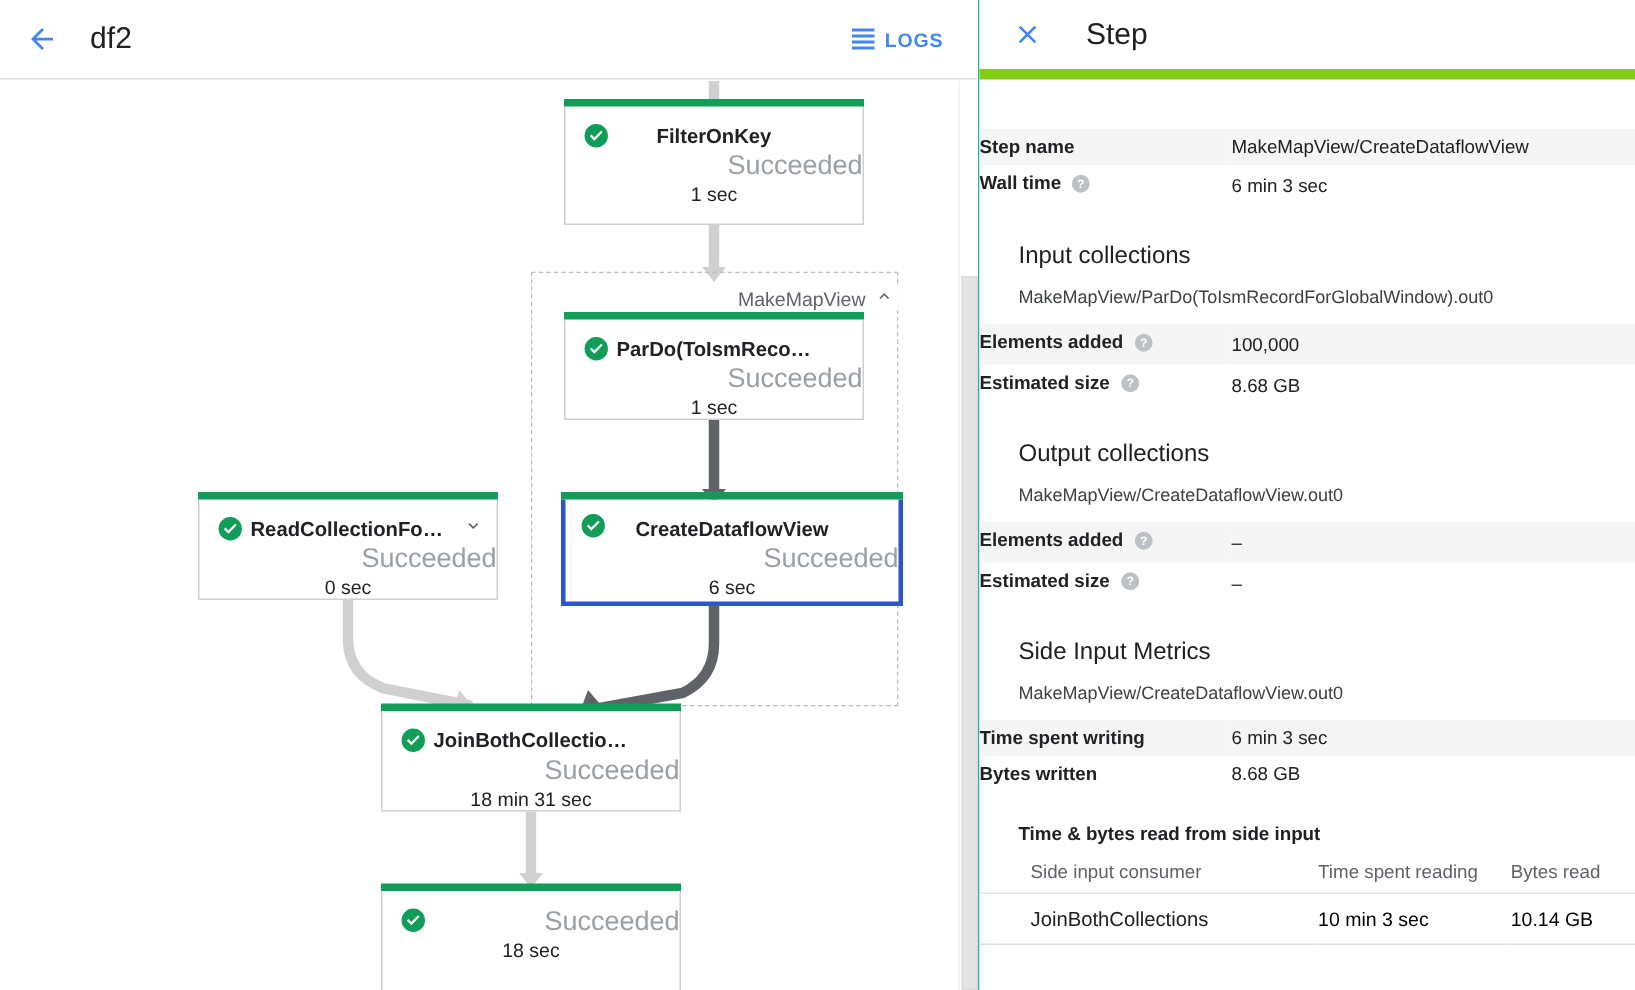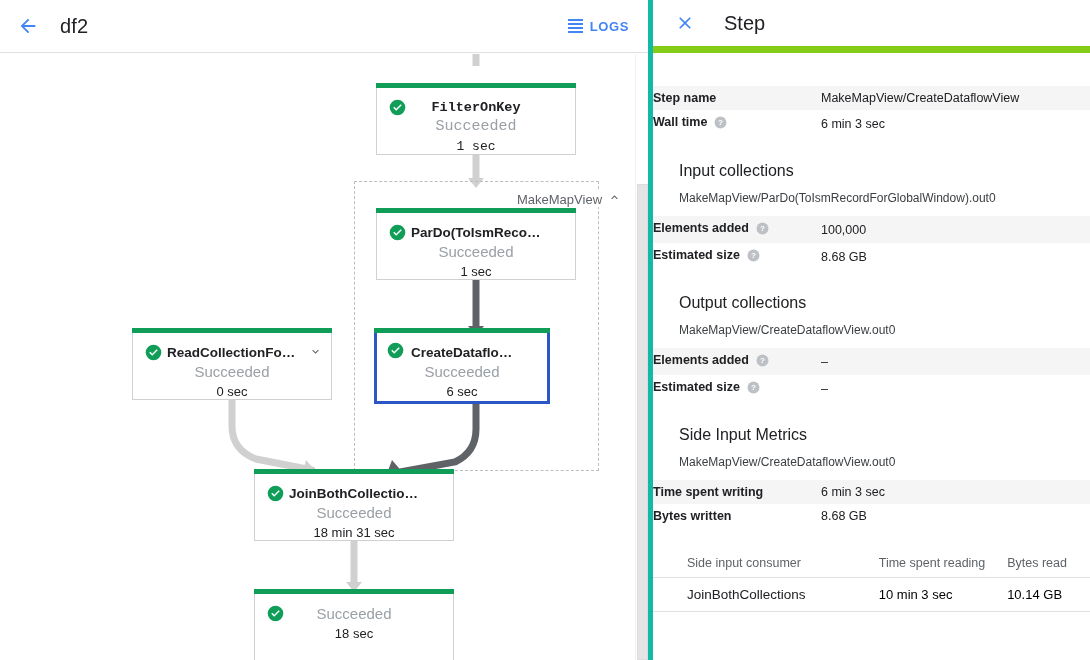--- a/index.html
+++ b/index.html
@@ -12,21 +12,21 @@
     -webkit-font-smoothing: antialiased;
   }
 
   #app { position: relative; width: 1090px; height: 660px; display: flex; }
 
   
   #left-pane {
     position: relative;
     width: 653px; height: 660px;
     background: #fff;
-    border-right: 5px solid #14b8a6;
+    border-right: 1px solid #14b8a6;
     overflow: hidden;
   }
 
   #topbar {
     position: absolute; left: 0; top: 0;
     width: 653px; height: 53px;
     background: #fff;
     border-bottom: 1px solid #e0e0e0;
     display: flex; align-items: center;
   }
@@ -104,21 +104,21 @@
   .node-body {
     padding-top: 10px; text-align: center;
   }
   .node-title {
     font-size: 13.5px; font-weight: bold; color: #202124;
     line-height: 19px; white-space: nowrap;
     overflow: hidden; text-overflow: ellipsis;
     padding: 0 34px;
   }
   .node-status {
-    font-size: 15px; color: #9aa0a6; line-height: 20px;
+    font-size: 18px; color: #9aa0a6; line-height: 20px; text-align: right;
   }
   .node-time {
     font-size: 13px; color: #202124; line-height: 20px;
   }
   .node-chevron {
     position: absolute; right: 9px; top: 11px;
     cursor: pointer;
   }
 
   
@@ -244,30 +244,30 @@
         <polygon points="392,406 404,420 386,422" fill="#5f6368"></polygon>
 
         <path d="M 232 335 L 232 372 Q 232 396 256 405 L 312 416" stroke="#d0d0d0" stroke-width="7" fill="none" stroke-linecap="round"></path>
         <polygon points="306,406 318,420 302,422" fill="#d0d0d0"></polygon>
 
         <path d="M 354 479 L 354 528" stroke="#d0d0d0" stroke-width="7" fill="none"></path>
         <polygon points="346,528 362,528 354,538" fill="#d0d0d0"></polygon>
       </svg>
 
       <div class="group-box" style="left:354px; top:127px; width:245px; height:290px;"></div>
-      <div class="group-label" style="left:514px; top:137px;">
+      <div class="group-label" style="left:489px; top:137px;">
         <span>MakeMapView</span>
         <span class="chev">
           <svg width="13" height="13" viewBox="0 0 24 24">
               <path fill="#5f6368" d="M7.41 15.41 12 10.83l4.59 4.58L18 14l-6-6-6 6z"></path>
             </svg>
         </span>
       </div>
 
-      <div class="node" style="left:376px; top:34px; width:200px; height:67px;font-family:Liberation Mono, monospace;">
+      <div class="node" style="left:376px; top:17px; width:200px; height:79px;">
         <div class="topbar-strip"></div>
         <span class="check">
           <svg width="17" height="17" viewBox="0 0 24 24">
               <circle cx="12" cy="12" r="11" fill="#0f9d58"></circle>
               <path fill="#fff" d="M10.2 16.6 6 12.4l1.5-1.5 2.7 2.7 6.3-6.3L18 8.8z"></path>
             </svg>
         </span>
         <div class="node-body">
           <div class="node-title">FilterOnKey</div>
           <div class="node-status">Succeeded</div>
@@ -283,21 +283,21 @@
               <path fill="#fff" d="M10.2 16.6 6 12.4l1.5-1.5 2.7 2.7 6.3-6.3L18 8.8z"></path>
             </svg>
         </span>
         <div class="node-body">
           <div class="node-title">ParDo(ToIsmRecordFor…</div>
           <div class="node-status">Succeeded</div>
           <div class="node-time">1 sec</div>
         </div>
       </div>
 
-      <div class="node selected" style="left:374px; top:279px; width:176px; height:71px;">
+      <div class="node selected" style="left:374px; top:279px; width:228px; height:71px;">
         <div class="topbar-strip"></div>
         <span class="check">
           <svg width="17" height="17" viewBox="0 0 24 24">
               <circle cx="12" cy="12" r="11" fill="#0f9d58"></circle>
               <path fill="#fff" d="M10.2 16.6 6 12.4l1.5-1.5 2.7 2.7 6.3-6.3L18 8.8z"></path>
             </svg>
         </span>
         <div class="node-body">
           <div class="node-title">CreateDataflowView</div>
           <div class="node-status">Succeeded</div>
@@ -452,20 +452,21 @@
           <td class="v">6 min 3 sec</td>
         </tr>
         <tr>
           <td class="k">Bytes written</td>
           <td class="v">8.68 GB</td>
         </tr>
       </tbody>
         </table>
 
       <div style="height:19px"></div>
+      <div class="si-title">Time &amp; bytes read from side input</div>
       <div style="height:4px"></div>
       <table class="si">
         <thead>
           <tr>
             <th class="c1">Side input consumer</th>
             <th class="c2">Time spent reading</th>
             <th class="c3">Bytes read</th>
           </tr>
         </thead>
         <tbody>

